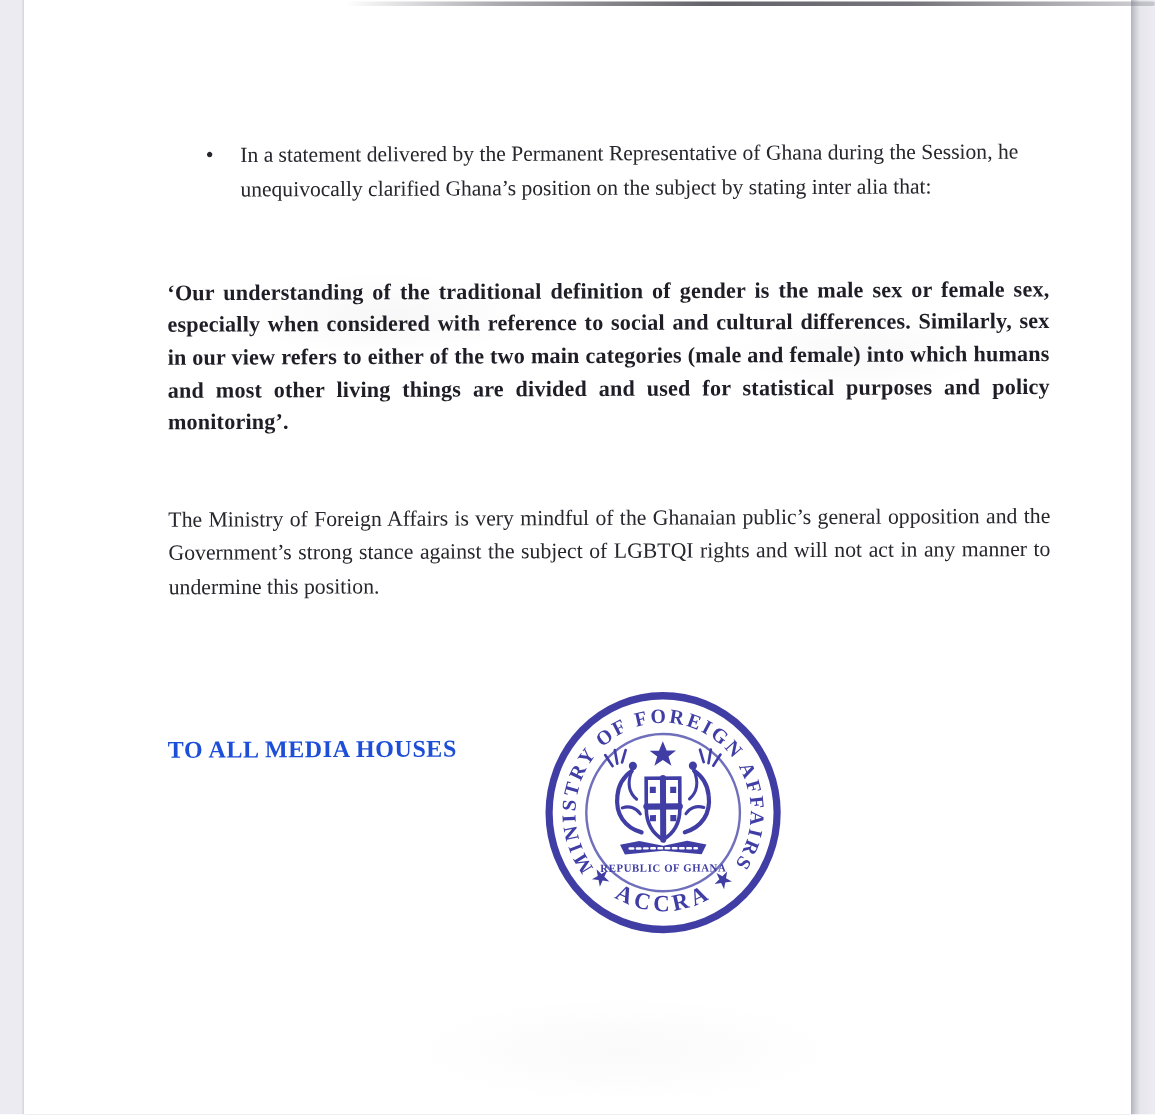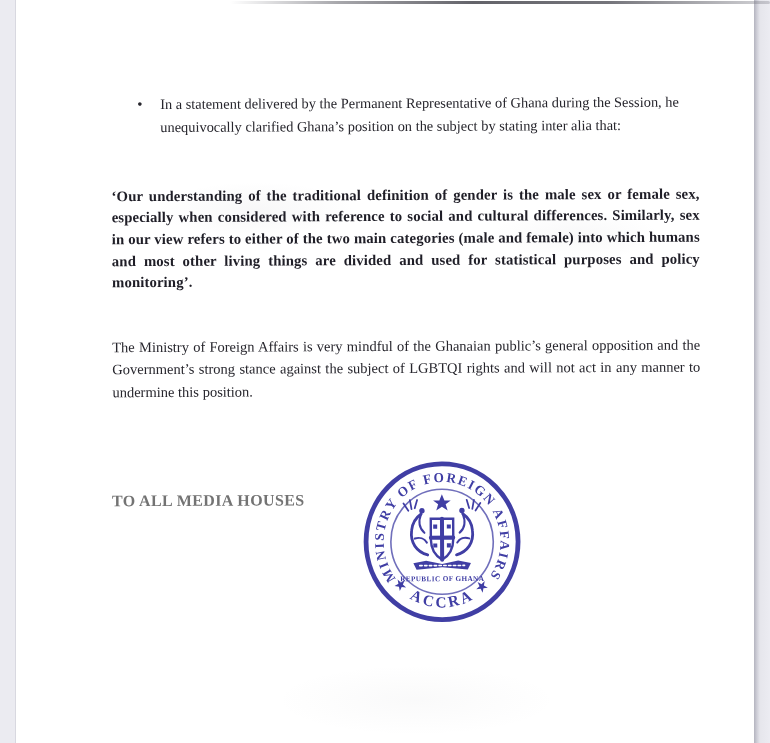--- a/index.html
+++ b/index.html
@@ -76,21 +76,21 @@
     position: absolute;
     left: 96px; top: 320px; width: 588px;
     font-size: 14.5px; line-height: 22.6px;
     text-align: justify;
   }
   .footer-line {
     position: absolute;
     left: 95px; top: 491px;
     font-size: 16px; font-weight: bold;
     letter-spacing: 0.4px;
-    color: #737373;
+    color: #1d4ed8;
   }
   .stamp {
     position: absolute;
     left: 345px; top: 460px;
     width: 160px; height: 164px;
     opacity: 0.93;
   }
   .stamp svg { width: 100%; height: 100%; }
   .stamp text {
     font-family: "Liberation Serif", "DejaVu Sans", serif;

